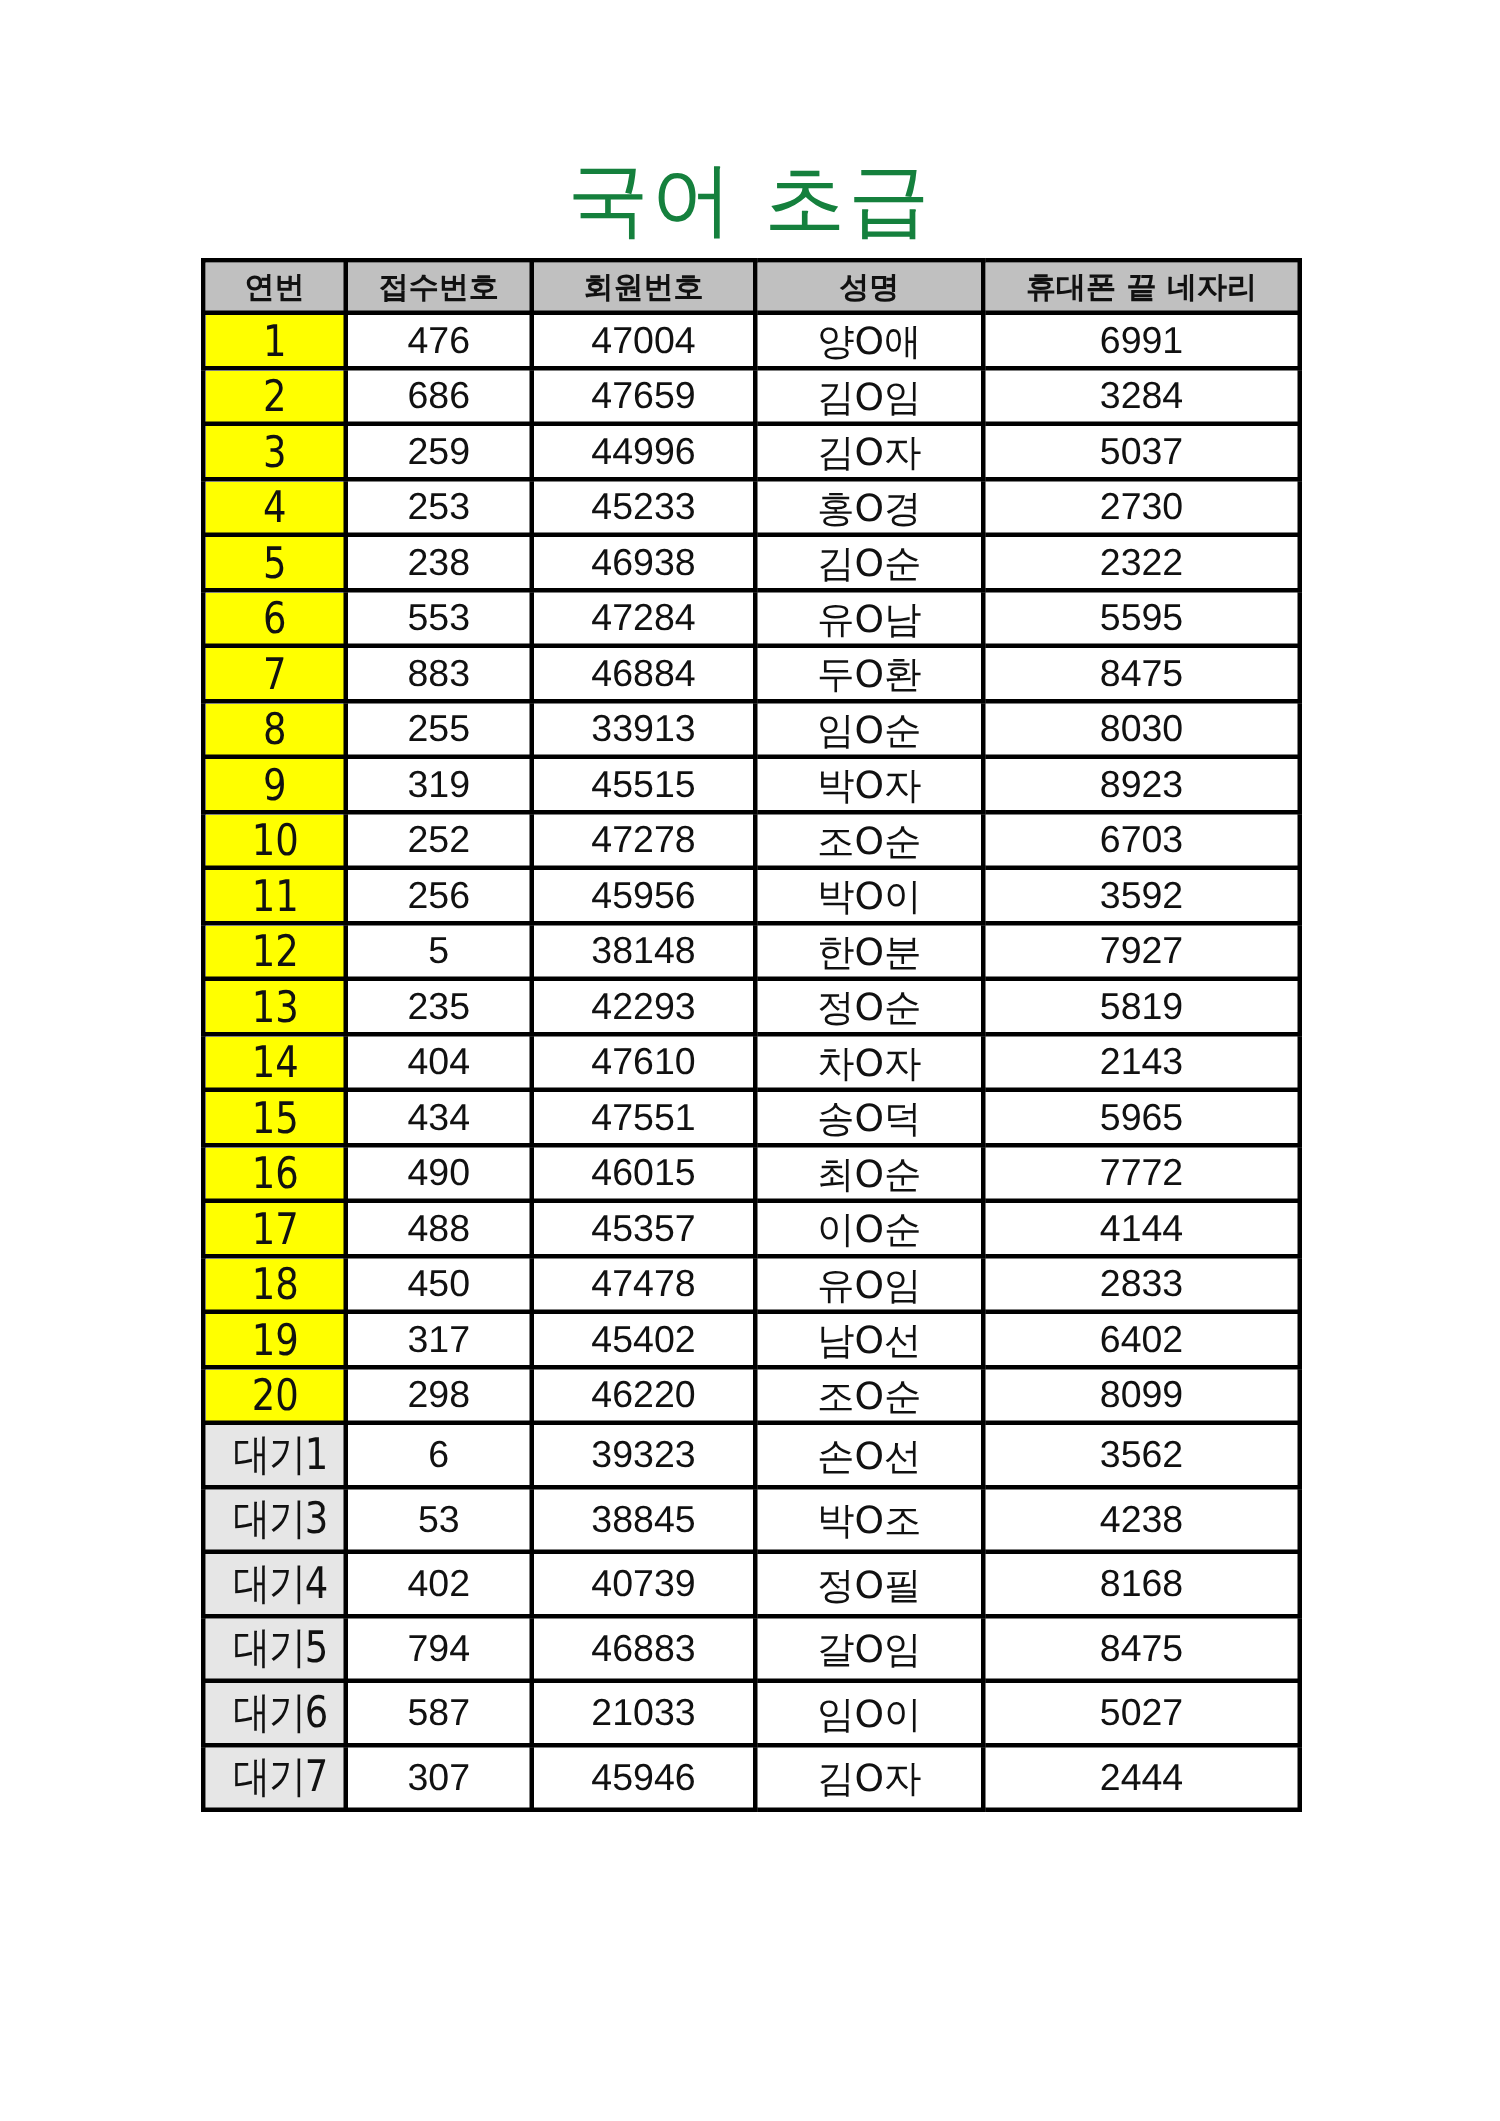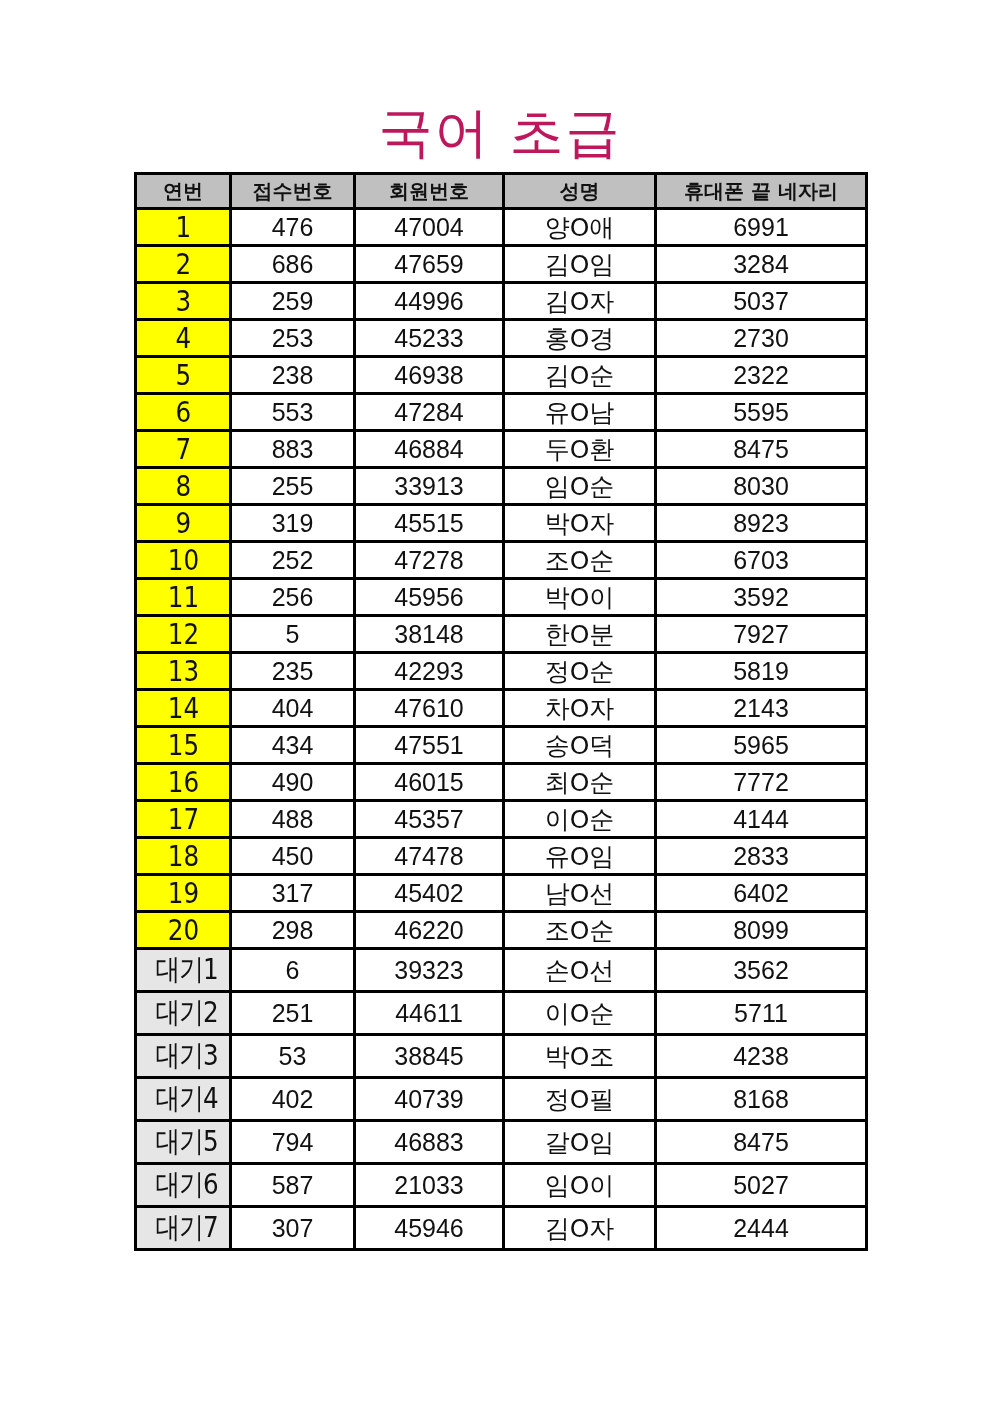--- a/index.html
+++ b/index.html
@@ -19,21 +19,21 @@
       position: absolute;
       left: 0;
       top: 62px;
       width: 1000px;
       text-align: center;
       font-family: "DejaVu Sans", sans-serif;
       font-size: 54px;
       font-weight: normal;
       line-height: 70px;
       letter-spacing: 2px;
-      color: #be185d;
+      color: #15803d;
     }
     table.roster {
       position: absolute;
       left: 134px;
       top: 128px;
       width: 731px;
       border-collapse: collapse;
       table-layout: fixed;
       border: 3px solid #701a75;
       margin-top: 44px;
@@ -252,27 +252,20 @@
         <td><span>8099</span></td>
       </tr>
       <tr class="wait">
         <td class="no-cell"><span class="no-text">대기1</span></td>
         <td><span>6</span></td>
         <td><span>39323</span></td>
         <td class="name-cell"><span>손O선</span></td>
         <td><span>3562</span></td>
       </tr>
       <tr class="wait">
-        <td class="no-cell"><span class="no-text">대기2</span></td>
-        <td><span>251</span></td>
-        <td><span>44611</span></td>
-        <td class="name-cell"><span>이O순</span></td>
-        <td><span>5711</span></td>
-      </tr>
-      <tr class="wait">
         <td class="no-cell"><span class="no-text">대기3</span></td>
         <td><span>53</span></td>
         <td><span>38845</span></td>
         <td class="name-cell"><span>박O조</span></td>
         <td><span>4238</span></td>
       </tr>
       <tr class="wait">
         <td class="no-cell"><span class="no-text">대기4</span></td>
         <td><span>402</span></td>
         <td><span>40739</span></td>

